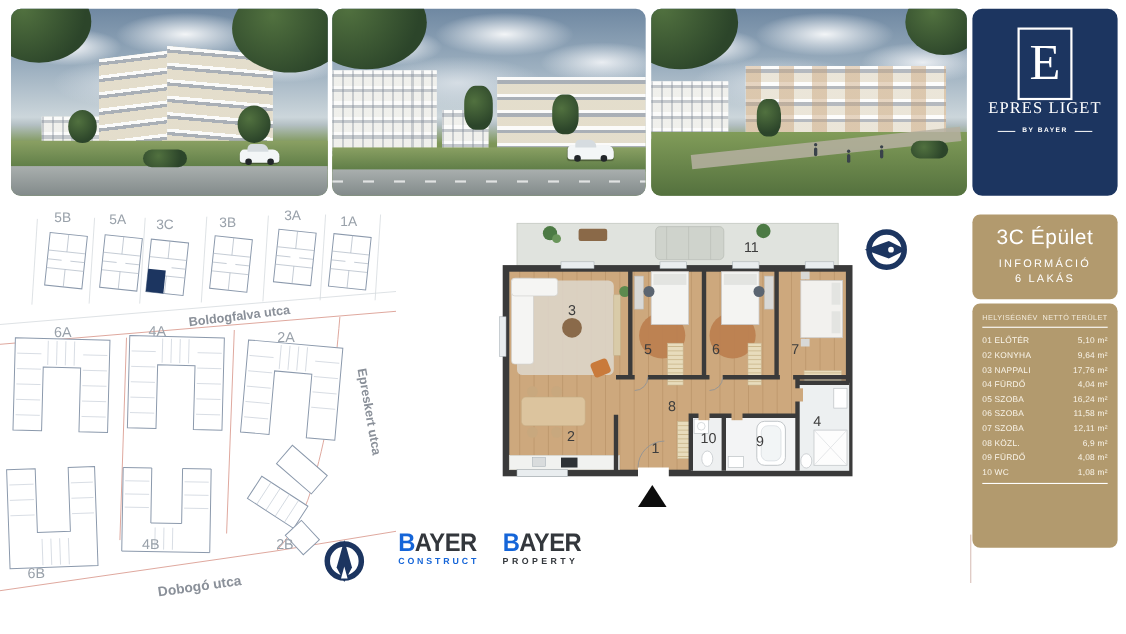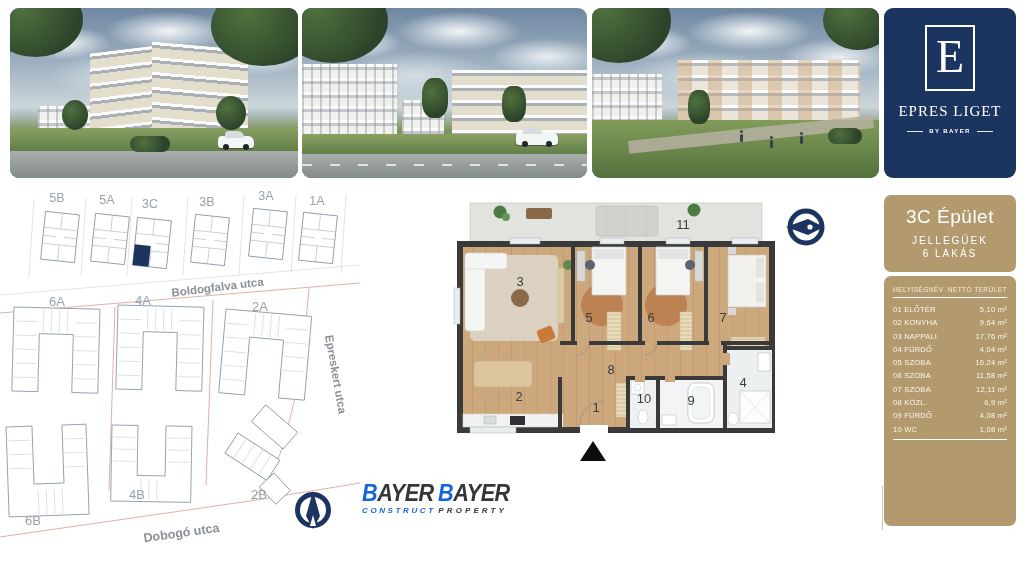--- a/index.html
+++ b/index.html
@@ -28,44 +28,44 @@
   .car .cab{position:absolute;left:7px;top:-5px;width:19px;height:7px;background:#d6dce0;border-radius:4px 6px 0 0;}
   .car .wh{position:absolute;width:6px;height:6px;border-radius:50%;background:#22262a;bottom:-2px;}
   .person{position:absolute;width:3px;height:8px;background:#39424a;border-radius:1.5px;}
   .person:after{content:"";position:absolute;left:0;top:-4px;width:3px;height:3px;border-radius:50%;background:#39424a;}
 
   
   .brandcard{position:absolute;left:884px;top:8px;width:132px;height:170px;background:#1c3560;border-radius:9px;
              display:flex;flex-direction:column;align-items:center;color:#fff;}
   .monobox{margin-top:17px;width:46px;height:62px;border:2px solid #fff;display:flex;align-items:center;justify-content:center;}
   .monobox span{font-family:"Liberation Serif",serif;font-size:46px;line-height:1;margin-top:-2px;}
-  .brandtitle{margin-top:12px;font-family:"Liberation Serif",serif;font-size:15px;letter-spacing:1px;white-space:nowrap;}
+  .brandtitle{margin-top:0;font-family:"Liberation Serif",serif;font-size:15px;letter-spacing:1px;white-space:nowrap;}
   .brandsub{margin-top:8px;display:flex;align-items:center;gap:6px;font-size:6px;font-weight:bold;letter-spacing:1.4px;}
   .brandsub .ln{display:block;width:16px;height:1px;background:#fff;opacity:.9;}
 
   
   .gold{position:absolute;left:884px;width:132px;background:#b29a6e;border-radius:7px;color:#fff;box-sizing:border-box;}
   .panel-title{top:195px;height:77px;text-align:center;padding-top:11px;}
   .panel-title .t1{font-size:19px;letter-spacing:.5px;}
   .panel-title .t2{margin-top:7px;font-size:10px;letter-spacing:2px;}
   .panel-title .t3{margin-top:2px;font-size:10px;letter-spacing:2px;}
-  .panel-table{top:276px;height:250px;padding:10px 9px;}
+  .panel-table{top:276px;height:222px;padding:10px 9px;}
   .thead{display:flex;justify-content:space-between;font-size:6.6px;letter-spacing:.4px;color:#f3ecdd;
          padding-bottom:4px;border-bottom:1px solid #fff;margin-bottom:5px;white-space:nowrap;}
   .trow{display:flex;justify-content:space-between;font-size:7.6px;letter-spacing:.2px;line-height:13.3px;
         color:#faf5ea;white-space:nowrap;}
   .tdiv{height:1px;background:#fff;margin:3px 0 4px 0;}
 
   
   svg text{font-family:"Liberation Sans",sans-serif;}
   .lbl{fill:#99a1aa;}
   .street{fill:#8a9099;font-weight:bold;}
 
   
-  .logos{position:absolute;left:362px;top:482px;display:flex;gap:0;font-style:italic;}
+  .logos{position:absolute;left:362px;top:482px;display:flex;gap:19px;}
   .bayer{display:flex;flex-direction:column;align-items:flex-start;}
   .bayer-top{font-size:23px;font-weight:bold;letter-spacing:-.5px;line-height:22px;transform:scaleX(.94);transform-origin:left;}
   .bayer-top .b{color:#1565d8;}
   .bayer-top .rest{color:#33373c;}
   .bayer-sub{font-size:8px;font-weight:bold;letter-spacing:2.6px;margin-top:2px;}
   .bayer-sub.blue{color:#1565d8;}
   .bayer-sub.dark{color:#33373c;letter-spacing:3.1px;}
 
   
   .disclaimer{position:absolute;left:561px;top:477px;width:317px;font-size:9px;font-weight:500;
@@ -139,21 +139,21 @@
     <div class="brandtitle">EPRES LIGET</div>
     <div class="brandsub">
       <span class="ln"></span>
       <span>BY BAYER</span>
       <span class="ln"></span>
     </div>
   </div>
 
   <div class="gold panel-title">
     <div class="t1">3C Épület</div>
-    <div class="t2">JELLEGŰEK</div>
+    <div class="t2">INFORMÁCIÓ</div>
     <div class="t3">6 LAKÁS</div>
   </div>
 
   <div class="gold panel-table">
     <div class="thead">
       <span>HELYISÉGNÉV</span>
       <span>NETTÓ TERÜLET</span>
     </div>
     <div>
         <div class="trow">

